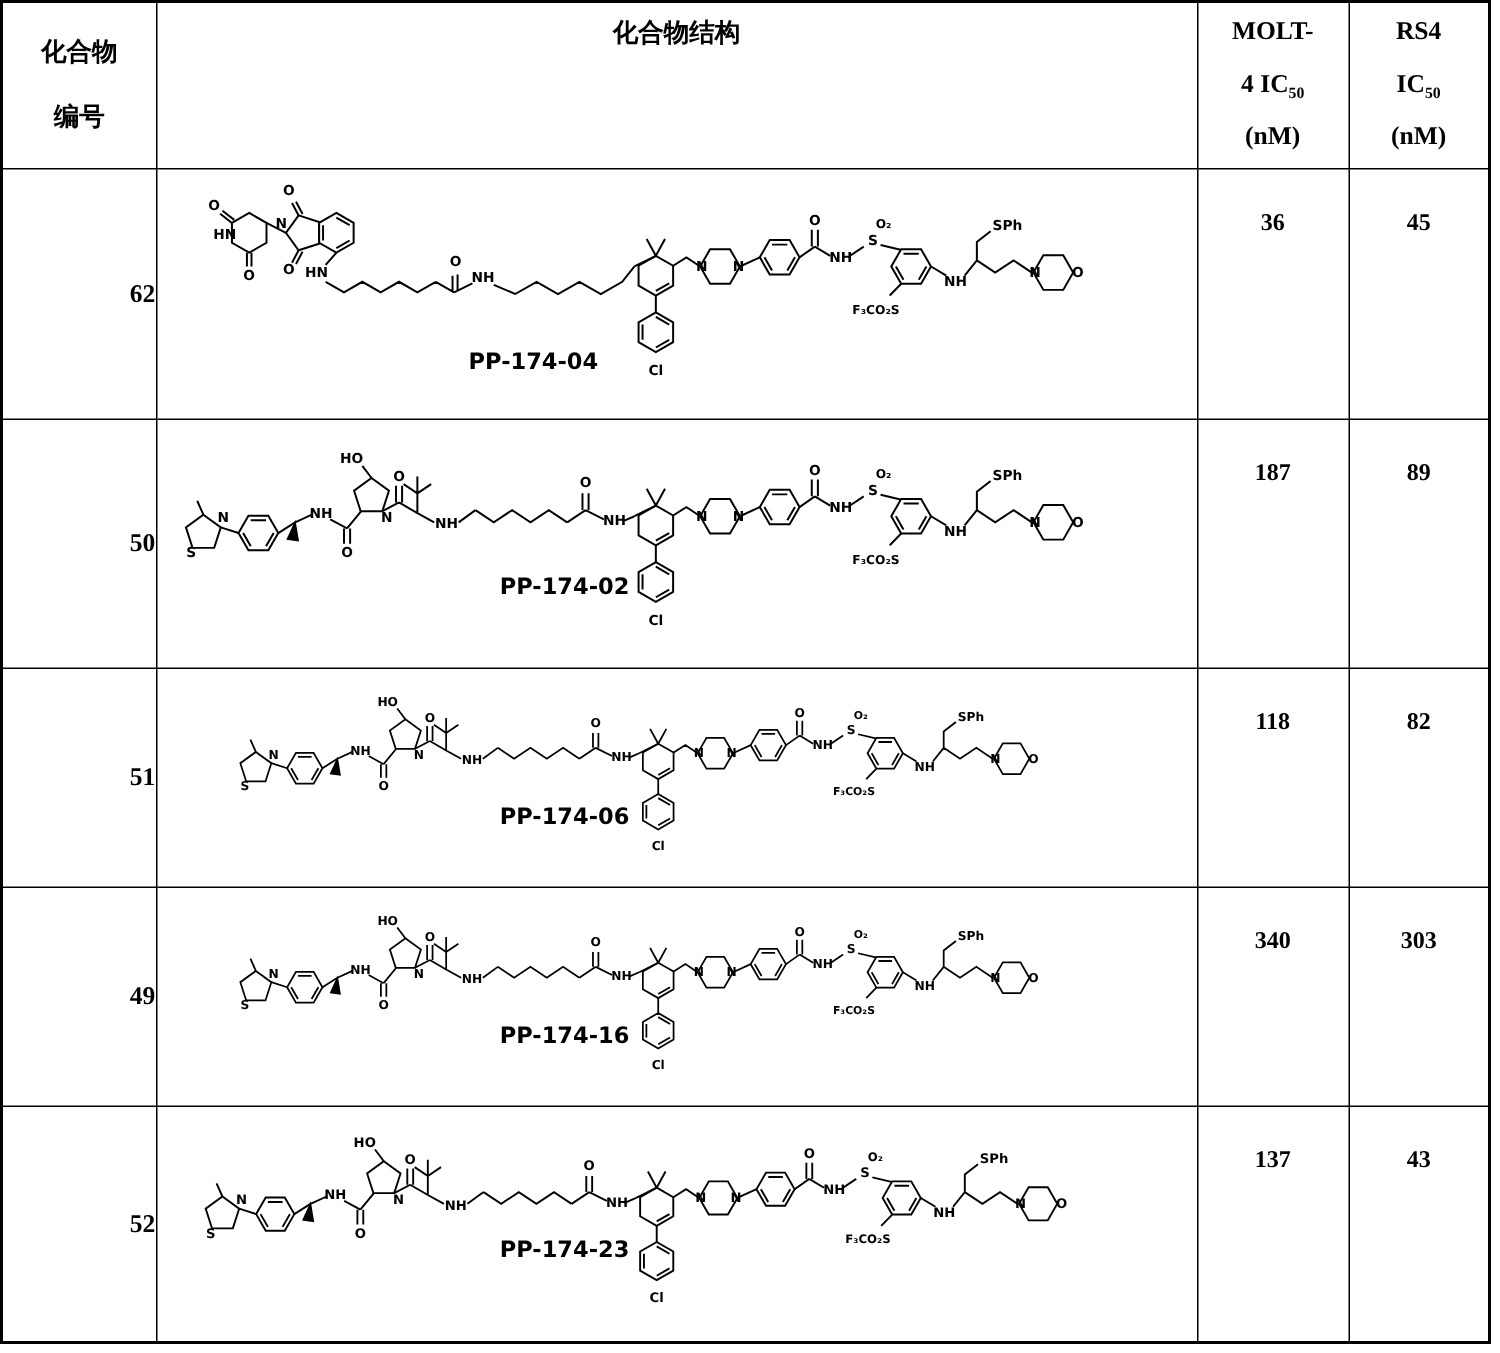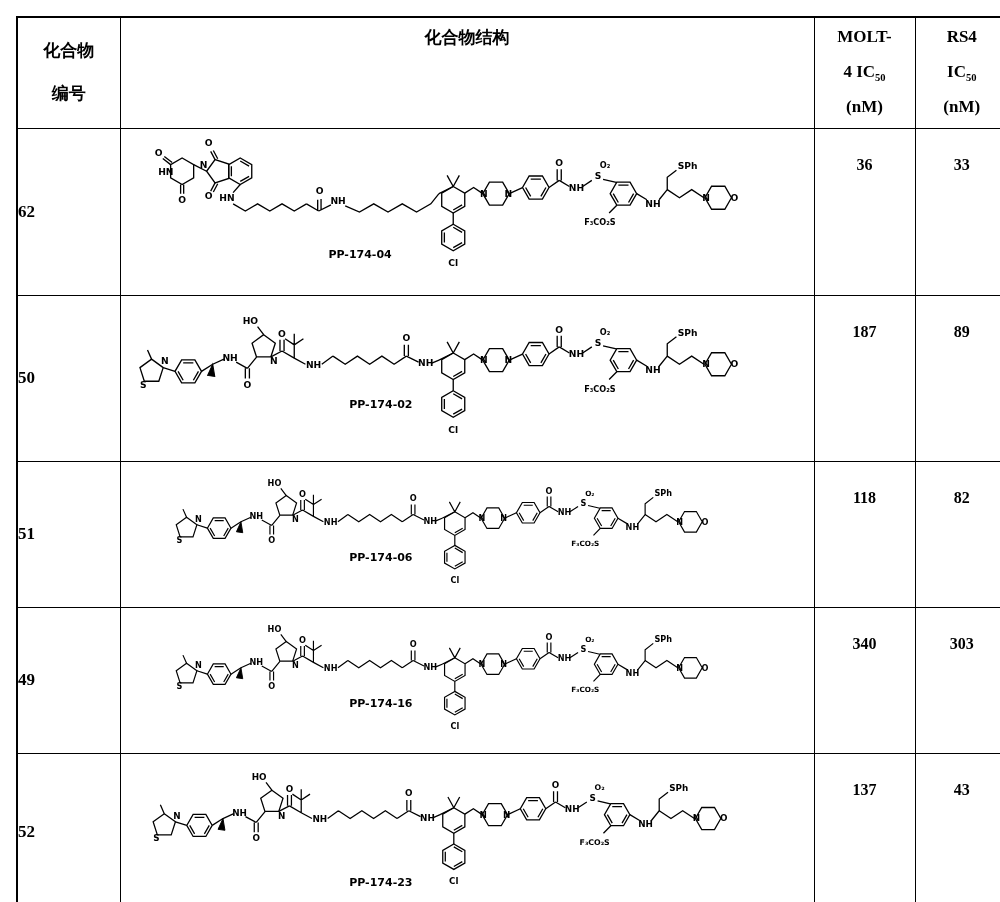--- a/index.html
+++ b/index.html
@@ -2,59 +2,59 @@
 <html><head>
 <meta charset="utf-8">
 <style>
   * { box-sizing: border-box; }
   html, body { margin: 0; padding: 0; background: #fff; }
   body {
     width: 1000px; height: 902px;
     font-family: "Liberation Serif", serif;
     color: #000;
   }
-  .page { width: 1000px; height: 902px; padding: 16px; }
+  .page { width: 1000px; height: 902px; padding: 0; }
   table.compound-table {
     border-collapse: collapse;
     table-layout: fixed;
     width: 992px; height: 894px;
     border: 2px solid #000;
   }
   th, td { border: 1px solid #000; padding: 0; }
   tr.hrow { height: 111px; }
   tr.r0 { height: 167px; }
   tr.r1 { height: 166px; }
   tr.r2 { height: 146px; }
   tr.r3 { height: 146px; }
   tr.r4 { height: 158px; }
   th { font-weight: bold; font-size: 17px; text-align: center; vertical-align: middle; }
   .h-no div { line-height: 2.5; }
   .h-struct { vertical-align: top; }
   .h-struct .h-struct-text { padding-top: 8px; font-family: Liberation Serif, serif; }
   .h-ic div { line-height: 2.05; }
   sub { font-size: 0.62em; }
   .cell-id {
-    text-align: left; vertical-align: middle;
+    text-align: right; vertical-align: middle;
     font-weight: bold; font-size: 17px;
   }
   .cell-val {
     text-align: center; vertical-align: top;
     padding-top: 27px;
     font-weight: bold; font-size: 16px; margin-top: 36px;
   }
   .cell-struct { position: relative; }
   .struct { position: absolute; left: 0; top: 0; right: 0; bottom: 0; }
   .struct svg.mol { display: block; width: 100%; height: 100%; }
   .struct-label {
     position: absolute; left: 33%; top: 62%;
     font-family: "DejaVu Sans", sans-serif;
-    font-weight: bold; font-size: 11px;
+    font-weight: bold; font-size: 15px;
   }
   tr.r0 .struct-label { top: 72%; left: 30%; }
-  tr.r4 .struct-label { top: 55%; margin-top: 36px; }
+  tr.r4 .struct-label { top: 55%; }
   .mol text {
     font-family: "DejaVu Sans", sans-serif;
     font-size: 9px; font-weight: 600;
     fill: #000; text-anchor: middle;
   }
   .mol text.small { font-size: 8px; }
   .mol .bond { fill: none; stroke: #000; stroke-width: 1.3px; }
   .mol .wedge { fill: #000; stroke: #000; stroke-width: 1px; }
 </style>
 </head>
@@ -151,21 +151,21 @@
     <text x="244" y="38">SPh</text>
     <text x="262" y="69">N</text>
     <text x="290" y="69">O</text>
   </svg>
 </g>
   </svg>
 </div>
           <div class="struct-label">PP-174-04</div>
         </td>
         <td class="cell-val">36</td>
-        <td class="cell-val">33</td>
+        <td class="cell-val">45</td>
       </tr>
       <tr class="r1">
         <td class="cell-id">50</td>
         <td class="cell-struct">
           <div class="struct">
   <svg class="mol" viewBox="0 0 680 160" preserveAspectRatio="xMidYMid meet">
     <use href="#pent12" x="30" y="73"></use>
     <use href="#benz" x="66" y="73"></use>
     <use href="#pent12" x="140" y="49"></use>
     <path class="bond" d="M26,52 L30,61 M41.4,69.3 L53,73 M79,73 L90,66 M90,66 L101,61 M113,64 L124,70 M122,70 L122,80 M126,70 L126,80 M124,70 L133,59 M140,37 L134,29 M147.1,58.7 L158,53 M156,53 L156,42 M160,53 L160,42 M158,53 L170,60 M170,60 L170,47 M170,47 L161,41 M170,47 L179,41 M170,47 L170,36 M170,60 L181,66 M197,66 L208,58 M208,58 L220,66 L232,58 L244,66 L256,58 L268,66 M268,66 L280,58 M278,58 L278,47 M282,58 L282,47 M280,58 L292,64 M305,65 L312,62"></path>

